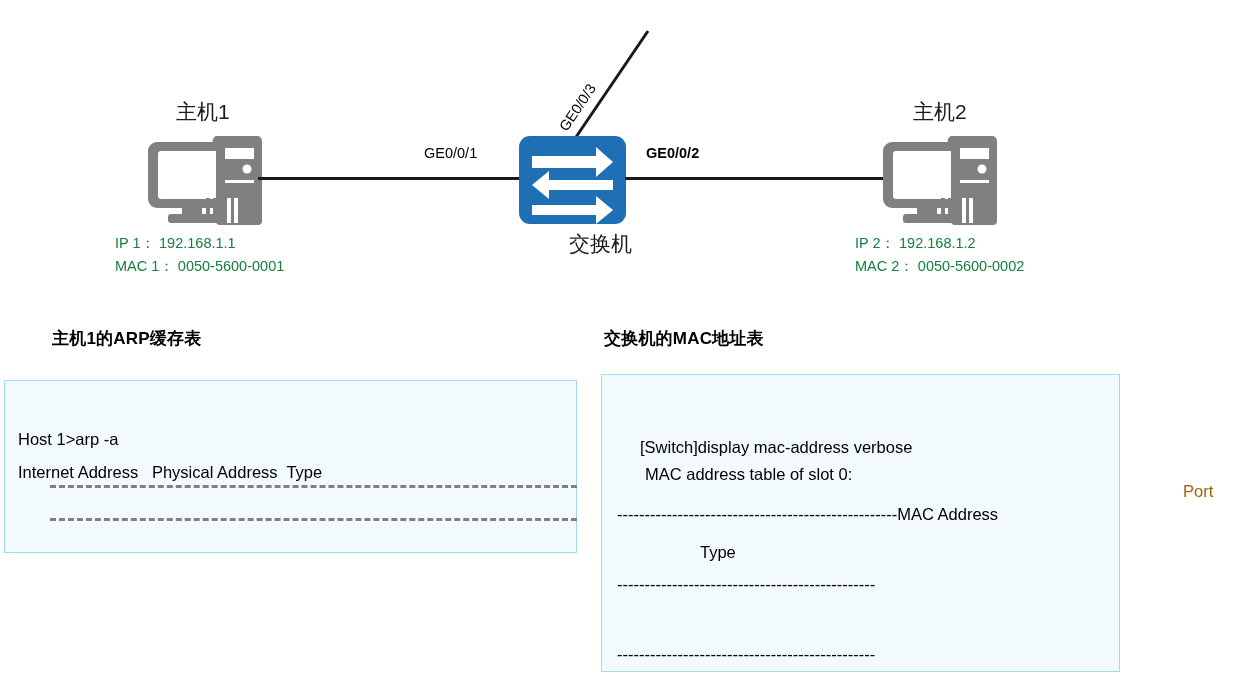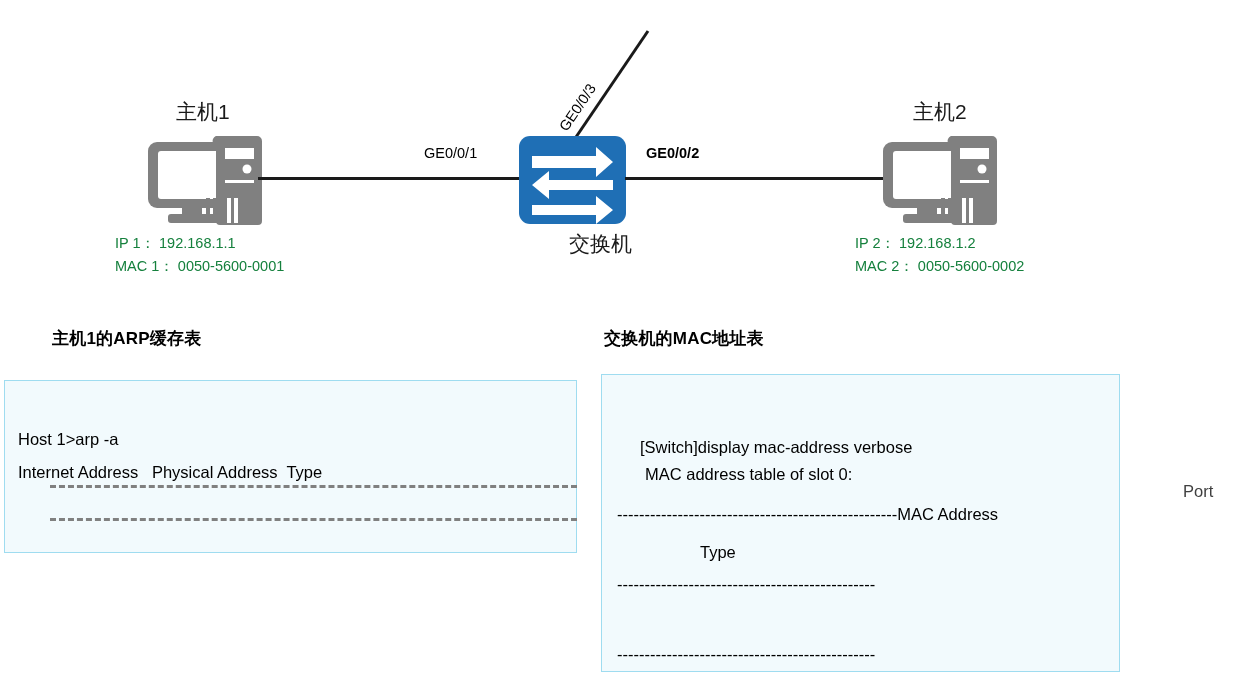--- a/index.html
+++ b/index.html
@@ -87,21 +87,21 @@
     white-space: pre;
     line-height: 20px;
     margin-top: 24px;
   }
   .dash-rule {
     height: 0;
     border-top: 3px dashed #808080;
   }
   .overflow-text {
     font-size: 16.5px;
-    color: #404040;
+    color: #a16207;
     white-space: nowrap;
   }
 </style>
 </head>
 <body>
 
 <div class="abs host-title" style="left:176px; top:98px;">主机1</div>
 
 <div class="pc" style="left:146px; top:136px;">
   <svg width="117" height="90" viewBox="0 0 117 90">

